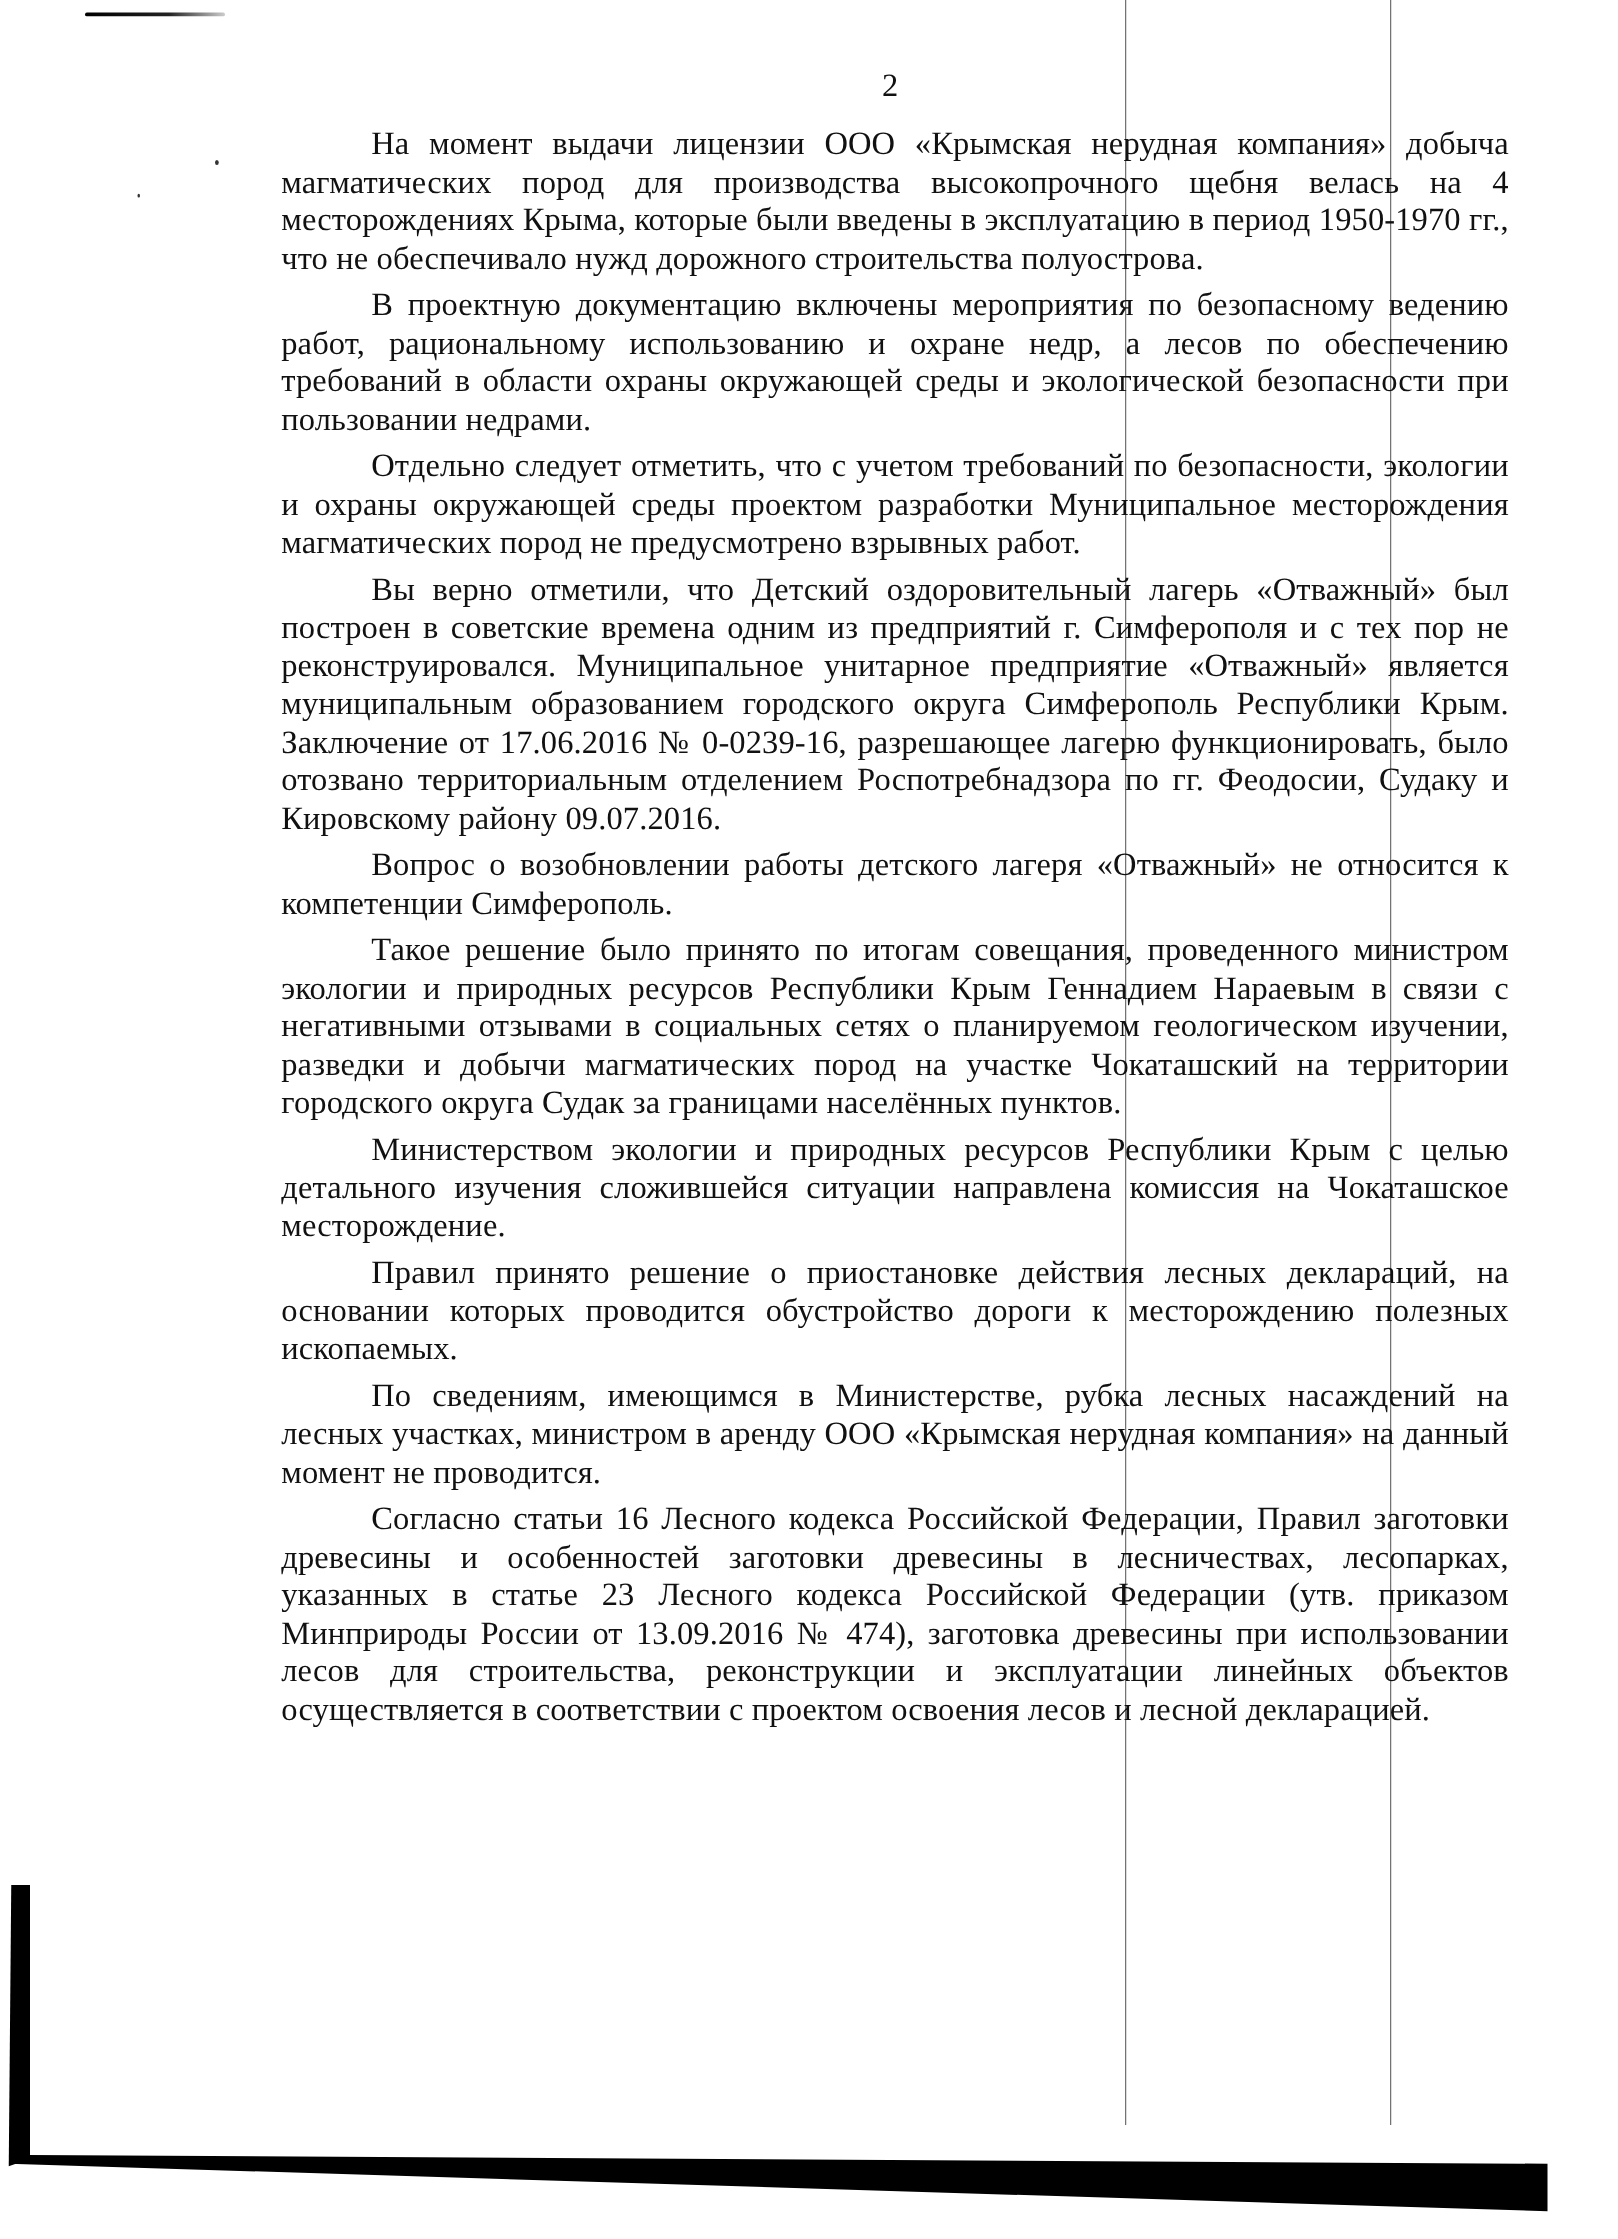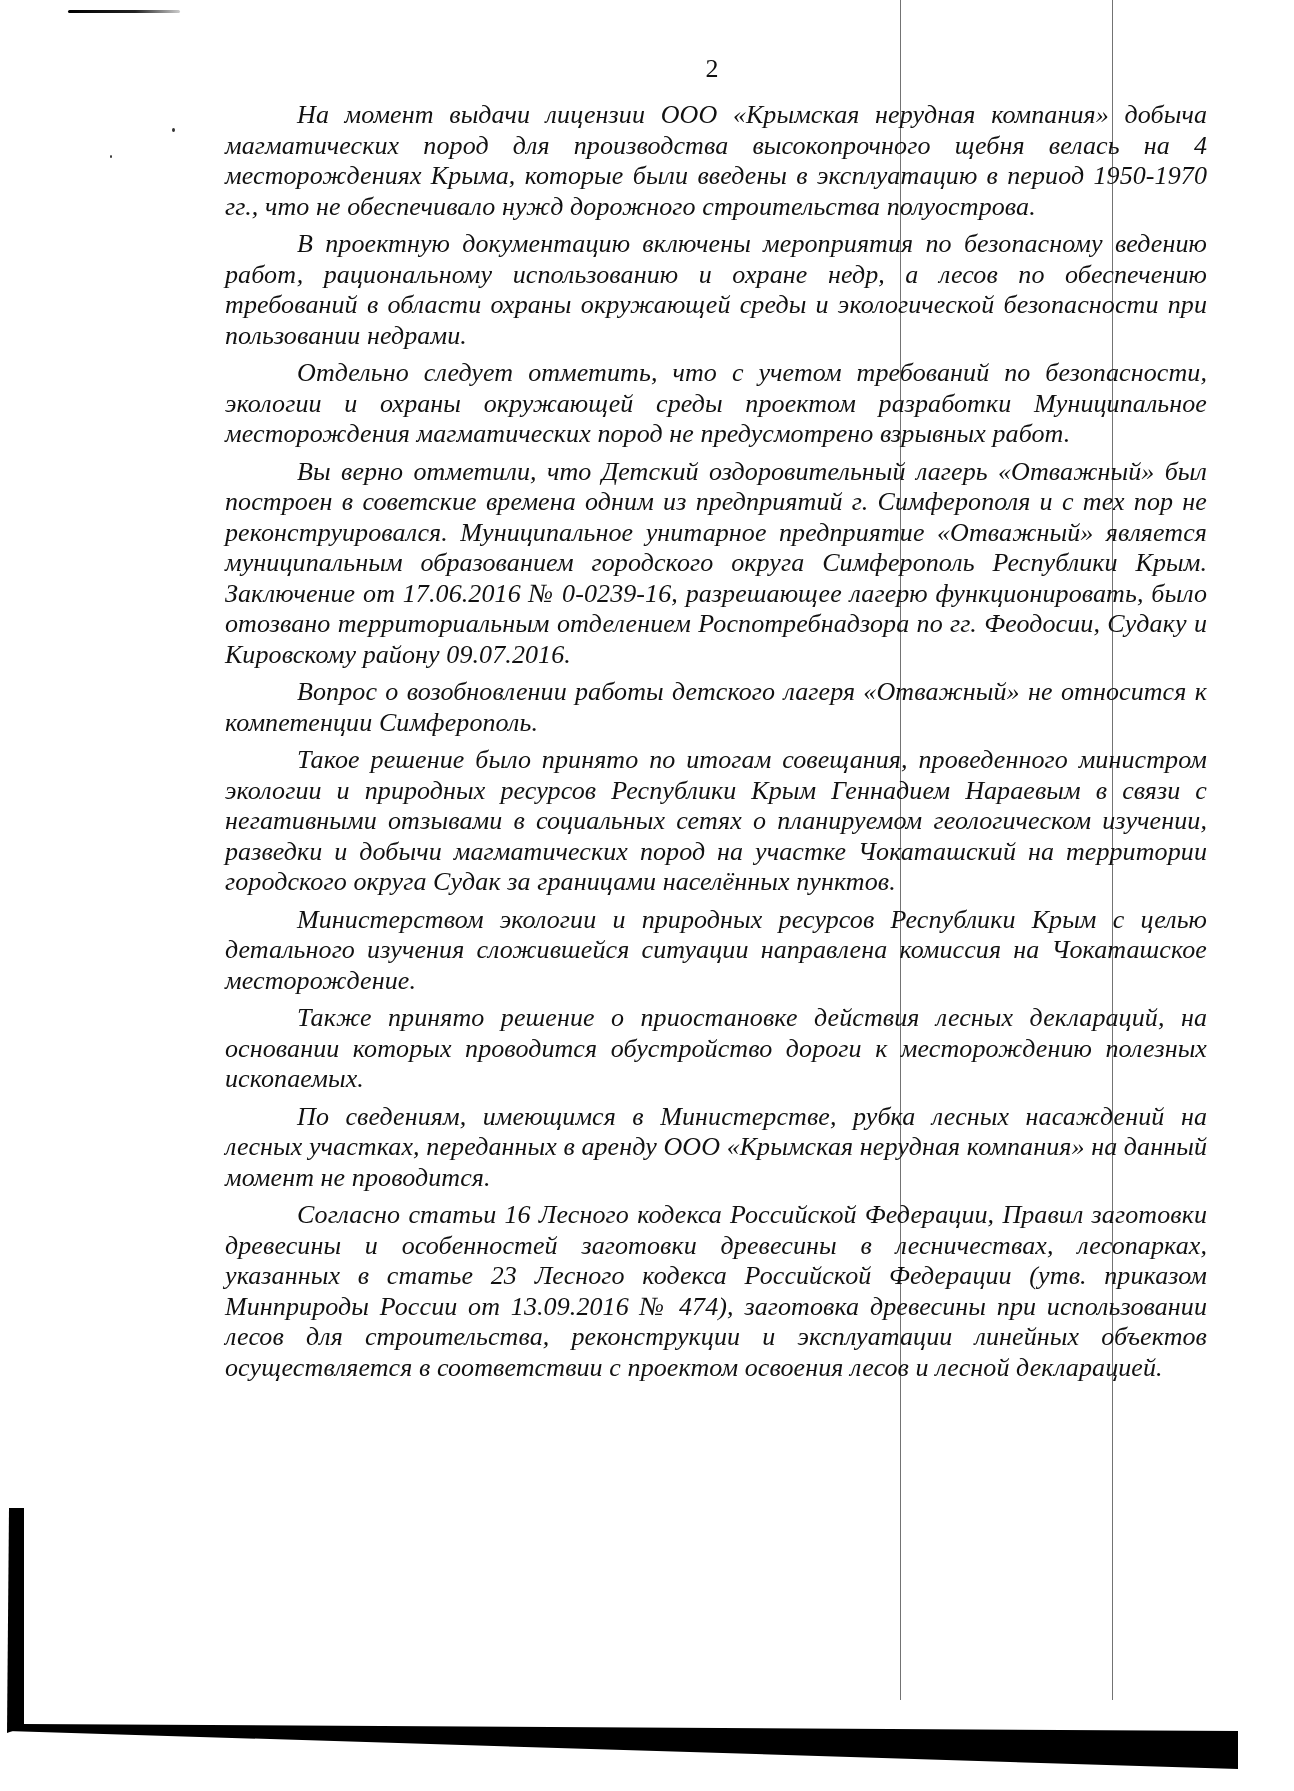--- a/index.html
+++ b/index.html
@@ -63,21 +63,20 @@
       top: 100px;
       width: 982px;
     }
     .para {
       margin: 0 0 7px 0;
       font-size: 26px;
       line-height: 30.5px;
       text-align: justify;
       text-indent: 72px;
       letter-spacing: 0.1px;
-      font-style: italic;
     }
   </style>
 </head>
 <body>
 
 <div class="top-rule"></div>
 <div class="speck" style="left:172px;top:128px;width:3px;height:4px;"></div>
 <div class="speck" style="left:110px;top:155px;width:2px;height:3px;"></div>
 
 <div class="fold-line a"></div>
@@ -91,16 +90,16 @@
 <div class="page-number">2</div>
 
 <div class="content">
   <p class="para">На момент выдачи лицензии ООО «Крымская нерудная компания» добыча магматических пород для производства высокопрочного щебня велась на 4 месторождениях Крыма, которые были введены в эксплуатацию в период 1950-1970 гг., что не обеспечивало нужд дорожного строительства полуострова.</p>
   <p class="para">В проектную документацию включены мероприятия по безопасному ведению работ, рациональному использованию и охране недр, а лесов по обеспечению требований в области охраны окружающей среды и экологической безопасности при пользовании недрами.</p>
   <p class="para">Отдельно следует отметить, что с учетом требований по безопасности, экологии и охраны окружающей среды проектом разработки Муниципальное месторождения магматических пород не предусмотрено взрывных работ.</p>
   <p class="para">Вы верно отметили, что Детский оздоровительный лагерь «Отважный» был построен в советские времена одним из предприятий г. Симферополя и с тех пор не реконструировался. Муниципальное унитарное предприятие «Отважный» является муниципальным образованием городского округа Симферополь Республики Крым. Заключение от 17.06.2016 № 0-0239-16, разрешающее лагерю функционировать, было отозвано территориальным отделением Роспотребнадзора по гг. Феодосии, Судаку и Кировскому району 09.07.2016.</p>
   <p class="para">Вопрос о возобновлении работы детского лагеря «Отважный» не относится к компетенции Симферополь.</p>
   <p class="para">Такое решение было принято по итогам совещания, проведенного министром экологии и природных ресурсов Республики Крым Геннадием Нараевым в связи с негативными отзывами в социальных сетях о планируемом геологическом изучении, разведки и добычи магматических пород на участке Чокаташский на территории городского округа Судак за границами населённых пунктов.</p>
   <p class="para">Министерством экологии и природных ресурсов Республики Крым с целью детального изучения сложившейся ситуации направлена комиссия на Чокаташское месторождение.</p>
-  <p class="para">Также принято решение о приостановке действия лесных деклараций, на основании которых проводится обустройство дороги к месторождению полезных ископаемых.</p>
-  <p class="para">По сведениям, имеющимся в Министерстве, рубка лесных насаждений на лесных участках, переданных в аренду ООО «Крымская нерудная компания» на данный момент не проводится.</p>
+  <p class="para">Правил принято решение о приостановке действия лесных деклараций, на основании которых проводится обустройство дороги к месторождению полезных ископаемых.</p>
+  <p class="para">По сведениям, имеющимся в Министерстве, рубка лесных насаждений на лесных участках, министром в аренду ООО «Крымская нерудная компания» на данный момент не проводится.</p>
   <p class="para">Согласно статьи 16 Лесного кодекса Российской Федерации, Правил заготовки древесины и особенностей заготовки древесины в лесничествах, лесопарках, указанных в статье 23 Лесного кодекса Российской Федерации (утв. приказом Минприроды России от 13.09.2016 № 474), заготовка древесины при использовании лесов для строительства, реконструкции и эксплуатации линейных объектов осуществляется в соответствии с проектом освоения лесов и лесной декларацией.</p>
 </div>
 
 </body></html>

